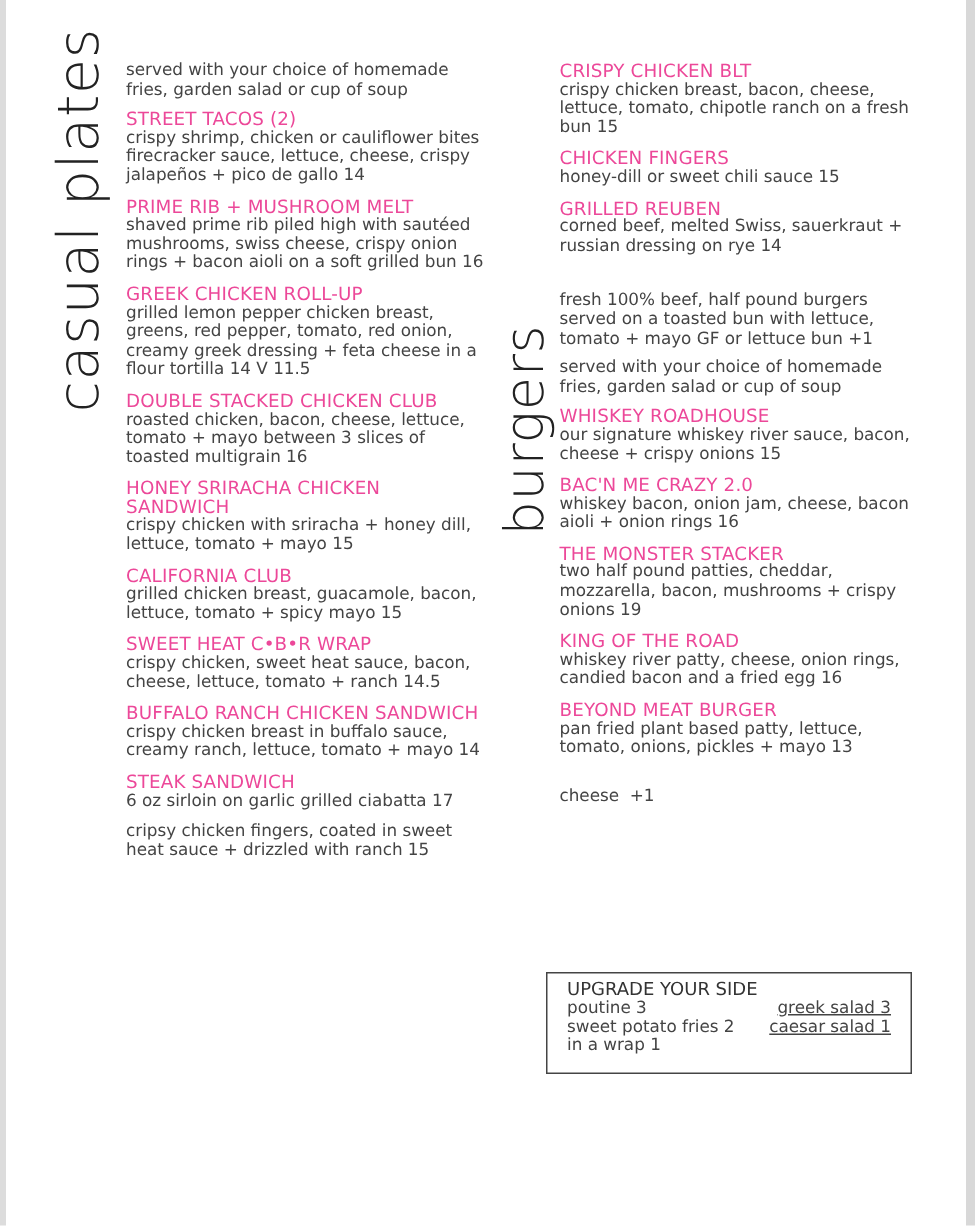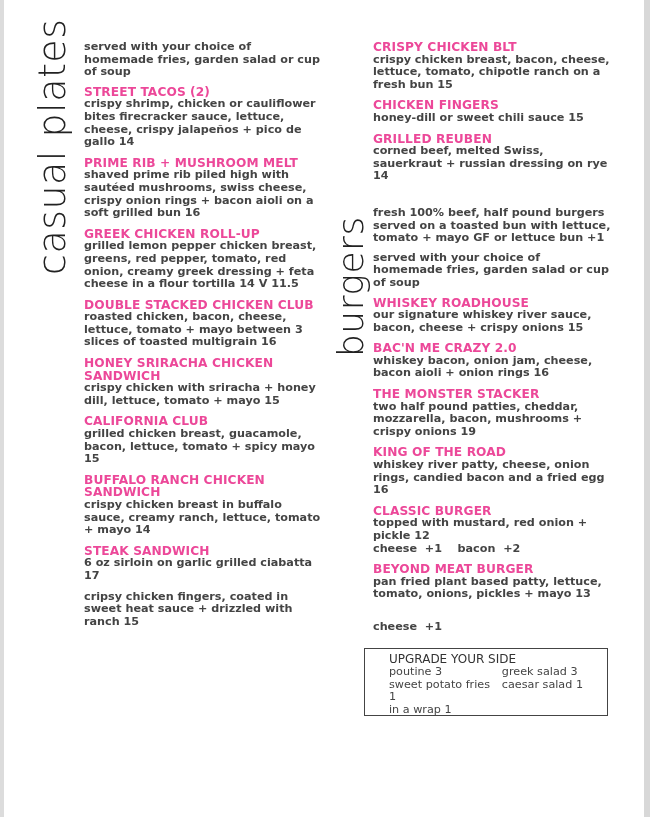--- a/index.html
+++ b/index.html
@@ -18,40 +18,40 @@
     font-weight: 200;
     color: #222;
     transform: rotate(-90deg);
     transform-origin: left top;
     white-space: nowrap;
     letter-spacing: 0.5px;
   }
   .vh-casual { left: 30px; top: 275px; font-size: 38px; }
   .vh-burgers { left: 330px; top: 357px; font-size: 36px; }
 
-  .col { position: absolute; font-size: 11.2px; line-height: 12.6px; font-weight: bold; }
+  .col { position: absolute; font-size: 11.2px; line-height: 12.6px; }
   .col-left { left: 84px; top: 41px; width: 240px; }
   .col-right { left: 373px; top: 41px; width: 240px; }
 
   .item { margin-bottom: 8px; }
   .item-name { text-transform: none; font-size: 12.2px; color: #ec4899; letter-spacing: 0.1px; }
   .item-desc { color: #444; }
   .note { color: #444; margin-bottom: 7px; }
 
   .upgrade-box {
     position: absolute; left: 364px; top: 648px; width: 244px; height: 68px;
     border: 1.5px solid #444;
     box-sizing: border-box;
-    padding: 4px 24px;
+    padding: 4px 13px;
     font-size: 11.2px; line-height: 12.8px;
     color: #444;
   }
   .upgrade-title { font-size: 12px; color: #333; }
   .upgrade-grid { display: grid; grid-template-columns: 1fr auto; column-gap: 8px; }
-  .upgrade-grid .r { text-align: left; }
+  .upgrade-grid .r { text-align: right; text-decoration: underline; }
 </style>
 </head>
 <body>
 
 <div class="edge-left"></div>
 <div class="edge-right"></div>
 
 <div class="vert-heading vh-casual">casual plates</div>
 <div class="vert-heading vh-burgers">burgers</div>
 
@@ -74,20 +74,24 @@
     <div class="item-name">DOUBLE STACKED CHICKEN CLUB</div>
     <div class="item-desc">roasted chicken, bacon, cheese, lettuce, tomato + mayo between 3 slices of toasted multigrain  16</div>
   </div>
   <div class="item">
     <div class="item-name">HONEY SRIRACHA CHICKEN SANDWICH</div>
     <div class="item-desc">crispy chicken with sriracha + honey dill, lettuce, tomato + mayo  15</div>
   </div>
   <div class="item">
     <div class="item-name">CALIFORNIA CLUB</div>
     <div class="item-desc">grilled chicken breast, guacamole, bacon, lettuce, tomato + spicy mayo  15</div>
+  </div>
+  <div class="item">
+    <div class="item-name">SWEET HEAT C•B•R WRAP</div>
+    <div class="item-desc">crispy chicken, sweet heat sauce, bacon, cheese, lettuce, tomato + ranch  14.5</div>
   </div>
   <div class="item">
     <div class="item-name">BUFFALO RANCH CHICKEN SANDWICH</div>
     <div class="item-desc">crispy chicken breast in buffalo sauce, creamy ranch, lettuce, tomato + mayo  14</div>
   </div>
   <div class="item">
     <div class="item-name">STEAK SANDWICH</div>
     <div class="item-desc">6 oz sirloin on garlic grilled ciabatta  17</div>
   </div>
   <div class="item">
@@ -122,34 +126,29 @@
   </div>
   <div class="item">
     <div class="item-name">THE MONSTER STACKER</div>
     <div class="item-desc">two half pound patties, cheddar, mozzarella, bacon, mushrooms + crispy onions  19</div>
   </div>
   <div class="item">
     <div class="item-name">KING OF THE ROAD</div>
     <div class="item-desc">whiskey river patty, cheese, onion rings, candied bacon and a fried egg  16</div>
   </div>
   <div class="item">
-    <div class="item-name">CLASSIC BURGER</div>
-    <div class="item-desc">topped with mustard, red onion + pickle  12</div>
-    <div class="item-desc" style="white-space:pre;">cheese  +1    bacon  +2</div>
-  </div>
-  <div class="item">
     <div class="item-name">BEYOND MEAT BURGER</div>
     <div class="item-desc">pan fried plant based patty, lettuce, tomato, onions, pickles + mayo  13</div>
     <div class="item-desc" style="white-space:pre;margin-top:20px;">cheese  +1</div>
   </div>
 </div>
 
 <div class="upgrade-box">
   <div class="upgrade-title">UPGRADE YOUR SIDE</div>
   <div class="upgrade-grid">
     <div>poutine  3</div>
     <div class="r">greek salad  3</div>
-    <div>sweet potato fries  1</div>
+    <div>sweet potato fries  2</div>
     <div class="r">caesar salad  1</div>
     <div>in a wrap  1</div>
     <div></div>
   </div>
 </div>
 
 </body></html>

